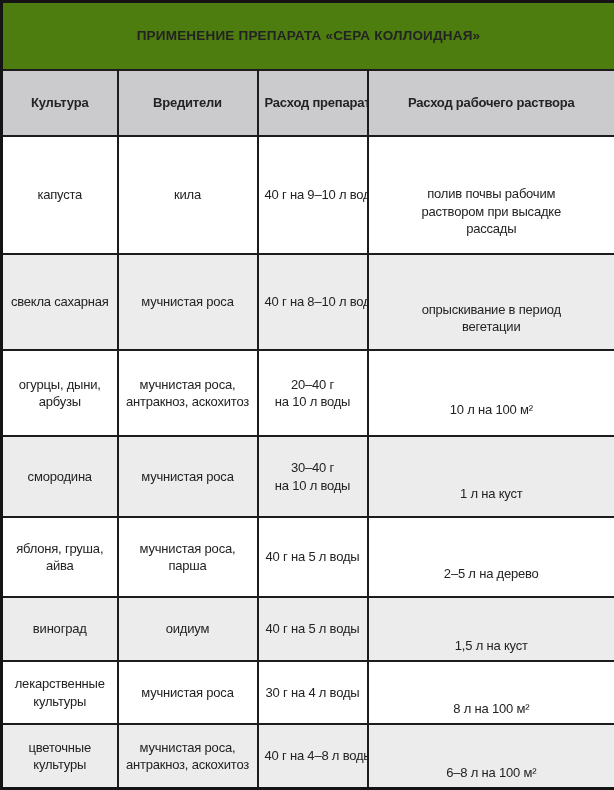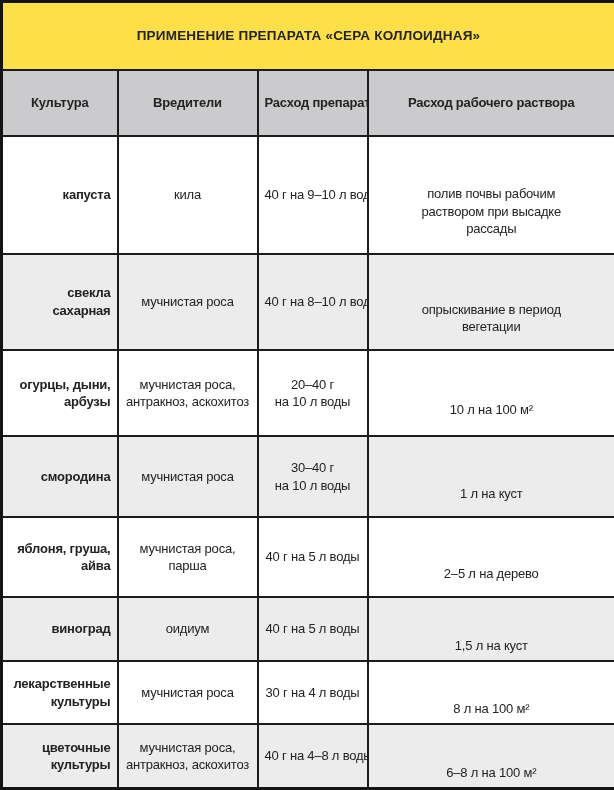--- a/index.html
+++ b/index.html
@@ -31,34 +31,34 @@
     padding: 4px 6px;
     font-size: 13px;
     line-height: 1.35;
     overflow: hidden;
   }
   
   table.sulfur {
     border: 3px solid #141414;
   }
   tr.title-row th {
-    background: #fde047;
+    background: #4d7c0f;
     font-weight: bold;
     font-size: 13.5px;
     letter-spacing: 0.2px;
     white-space: nowrap;
     height: 58px;
   }
   tr.header-row th {
     background: #cbcbcd;
     font-weight: bold;
     white-space: nowrap;
     height: 56px;
   }
-  tbody td.culture { font-weight: bold; text-align: right; }
+  tbody td.culture { font-weight: normal; }
   tbody tr:nth-child(even) td { background: #ececec; }
   tbody tr:nth-child(odd)  td { background: #ffffff; }
   
   tbody tr:nth-child(1) { height: 112px; }
   tbody tr:nth-child(2) { height: 92px; }
   tbody tr:nth-child(3) { height: 82px; }
   tbody tr:nth-child(4) { height: 77px; }
   tbody tr:nth-child(5) { height: 76px; }
   tbody tr:nth-child(6) { height: 54px; }
   tbody tr:nth-child(7) { height: 56px; }

